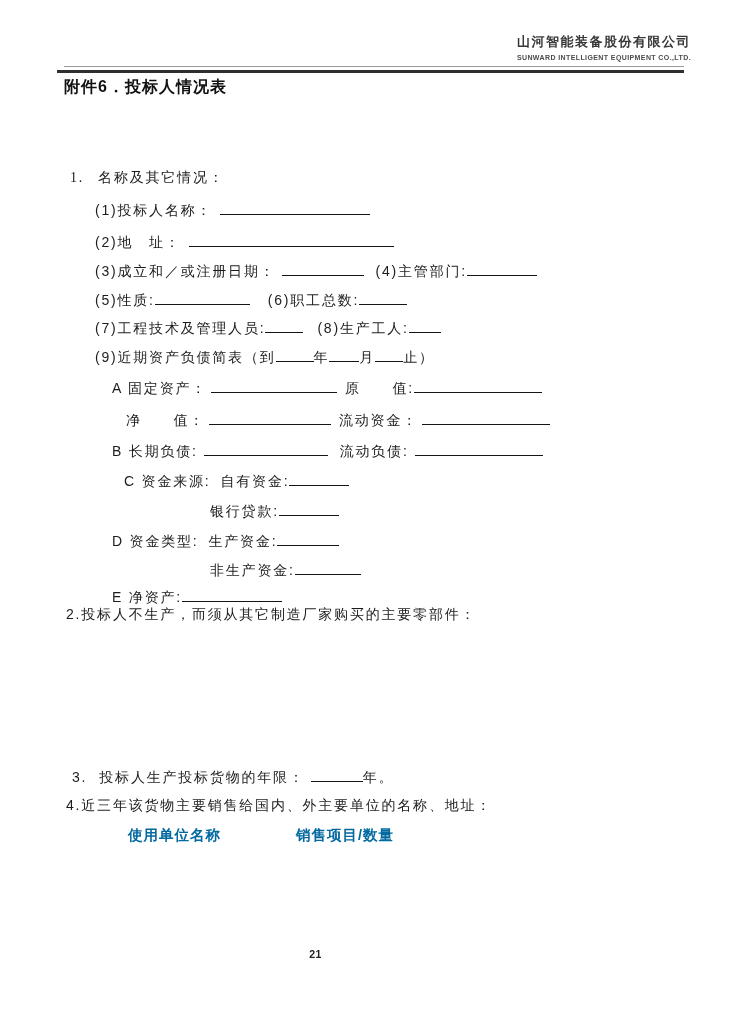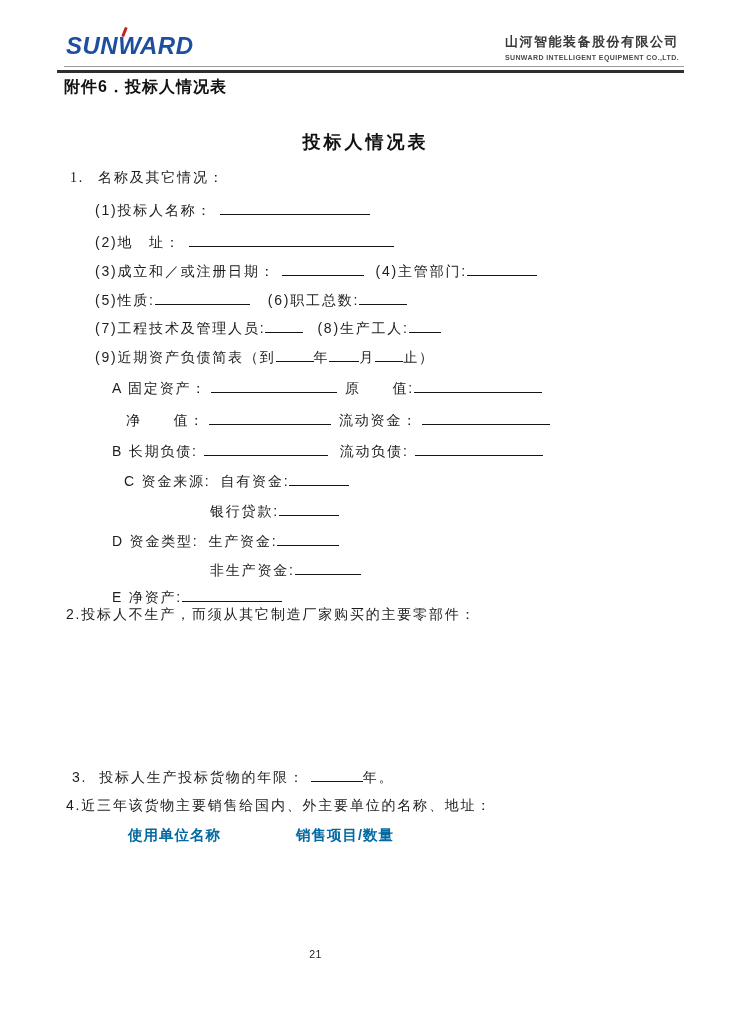--- a/index.html
+++ b/index.html
@@ -6,21 +6,21 @@
   .page{
     position:relative;width:731px;height:1024px;background:#ffffff;
     font-family:"Liberation Sans","DejaVu Sans",sans-serif;
     color:#1a1a1a;overflow:hidden;margin:0 auto;
   }
   
   .logo{position:absolute;left:66px;top:32px;font-size:24px;font-weight:bold;
     font-style:italic;letter-spacing:0.5px;color:#1d4f9e;}
   .logo .accent{position:absolute;left:57px;top:-5px;width:3px;height:10px;
     background:#cc1f1f;transform:rotate(22deg);border-radius:1px;display:inline-block;}
-  .company{position:absolute;right:52px;top:33px;text-align:right;}
+  .company{position:absolute;right:40px;top:33px;text-align:right;}
   .company .cn{font-size:13px;font-weight:bold;color:#383838;letter-spacing:1.5px;}
   .company .en{font-size:7px;color:#4a4a4a;letter-spacing:0.4px;margin-top:3px;font-weight:bold;}
   .rule-thin{position:absolute;left:64px;top:66px;width:620px;height:1px;background:#9a9a9a;}
   .rule-thick{position:absolute;left:57px;top:70px;width:627px;height:3px;background:#2f2f2f;}
   
   .attach{position:absolute;left:64px;top:77px;font-size:16px;font-weight:bold;letter-spacing:1px;color:#111;}
   .doc-title{position:absolute;left:0;top:130px;width:731px;text-align:center;
     font-size:18px;font-weight:bold;letter-spacing:3px;color:#111;}
   
   .form-line{position:absolute;white-space:nowrap;font-size:14px;letter-spacing:1.8px;color:#1c1c1c;}
@@ -31,40 +31,35 @@
   
   .parts-table{position:absolute;left:57px;top:626px;width:616px;border-collapse:collapse;
     table-layout:fixed;}
   .parts-table th,.parts-table td{border:2px solid #111;}
   .parts-table{border:2.5px solid #111;}
   .parts-table th{height:27px;font-size:14px;font-weight:normal;letter-spacing:2px;
     text-align:center;color:#161616;}
   .parts-table td{height:23px;}
   
   .page-num{position:absolute;left:0;top:948px;width:631px;text-align:center;
-    font-size:10.5px;font-weight:normal;color:#222;letter-spacing:0.5px;}
+    font-size:10.5px;font-weight:bold;color:#222;letter-spacing:0.5px;}
 </style>
 </head>
 <body>
 
 <div class="page">
 
-  <div class="logo">
-    <span class="accent"></span>
-    <span>SUNWARD</span>
-  </div>
   <div class="company">
     <div class="cn">山河智能装备股份有限公司</div>
     <div class="en">SUNWARD INTELLIGENT EQUIPMENT CO.,LTD.</div>
   </div>
   <div class="rule-thin"></div>
   <div class="rule-thick"></div>
 
   <div class="attach">附件6．投标人情况表</div>
-  <div class="doc-title">投标人情况表</div>
 
   <div>
       <div class="form-line" style="left: 70px; top: 169px; font-family: Liberation Serif, serif;"><span>1.</span><span class="gap" style="width: 14px;"></span><span>名称及其它情况：</span></div>
       <div class="form-line" style="left: 95px; top: 201px;"><span>(1)投标人名称：</span><span class="gap" style="width: 8px;"></span><span class="blank" style="width: 150px;"></span></div>
       <div class="form-line" style="left: 95px; top: 233px;"><span>(2)地　址：</span><span class="gap" style="width: 8px;"></span><span class="blank" style="width: 205px;"></span></div>
       <div class="form-line" style="left: 95px; top: 262px;"><span>(3)成立和／或注册日期：</span><span class="gap" style="width: 6px;"></span><span class="blank" style="width: 82px;"></span><span class="gap" style="width: 12px;"></span><span>(4)主管部门:</span><span class="blank" style="width: 70px;"></span></div>
       <div class="form-line" style="left: 95px; top: 291px;"><span>(5)性质:</span><span class="blank" style="width: 95px;"></span><span class="gap" style="width: 18px;"></span><span>(6)职工总数:</span><span class="blank" style="width: 48px;"></span></div>
       <div class="form-line" style="left: 95px; top: 319px;"><span>(7)工程技术及管理人员:</span><span class="blank" style="width: 38px;"></span><span class="gap" style="width: 14px;"></span><span>(8)生产工人:</span><span class="blank" style="width: 32px;"></span></div>
       <div class="form-line" style="left: 95px; top: 348px;"><span>(9)近期资产负债简表（到</span><span class="blank" style="width: 38px;"></span><span>年</span><span class="blank" style="width: 30px;"></span><span>月</span><span class="blank" style="width: 28px;"></span><span>止）</span></div>
       <div class="form-line" style="left: 112px; top: 379px;"><span>A 固定资产：</span><span class="gap" style="width: 4px;"></span><span class="blank" style="width: 126px;"></span><span class="gap" style="width: 8px;"></span><span>原　　值:</span><span class="blank" style="width: 128px;"></span></div>

